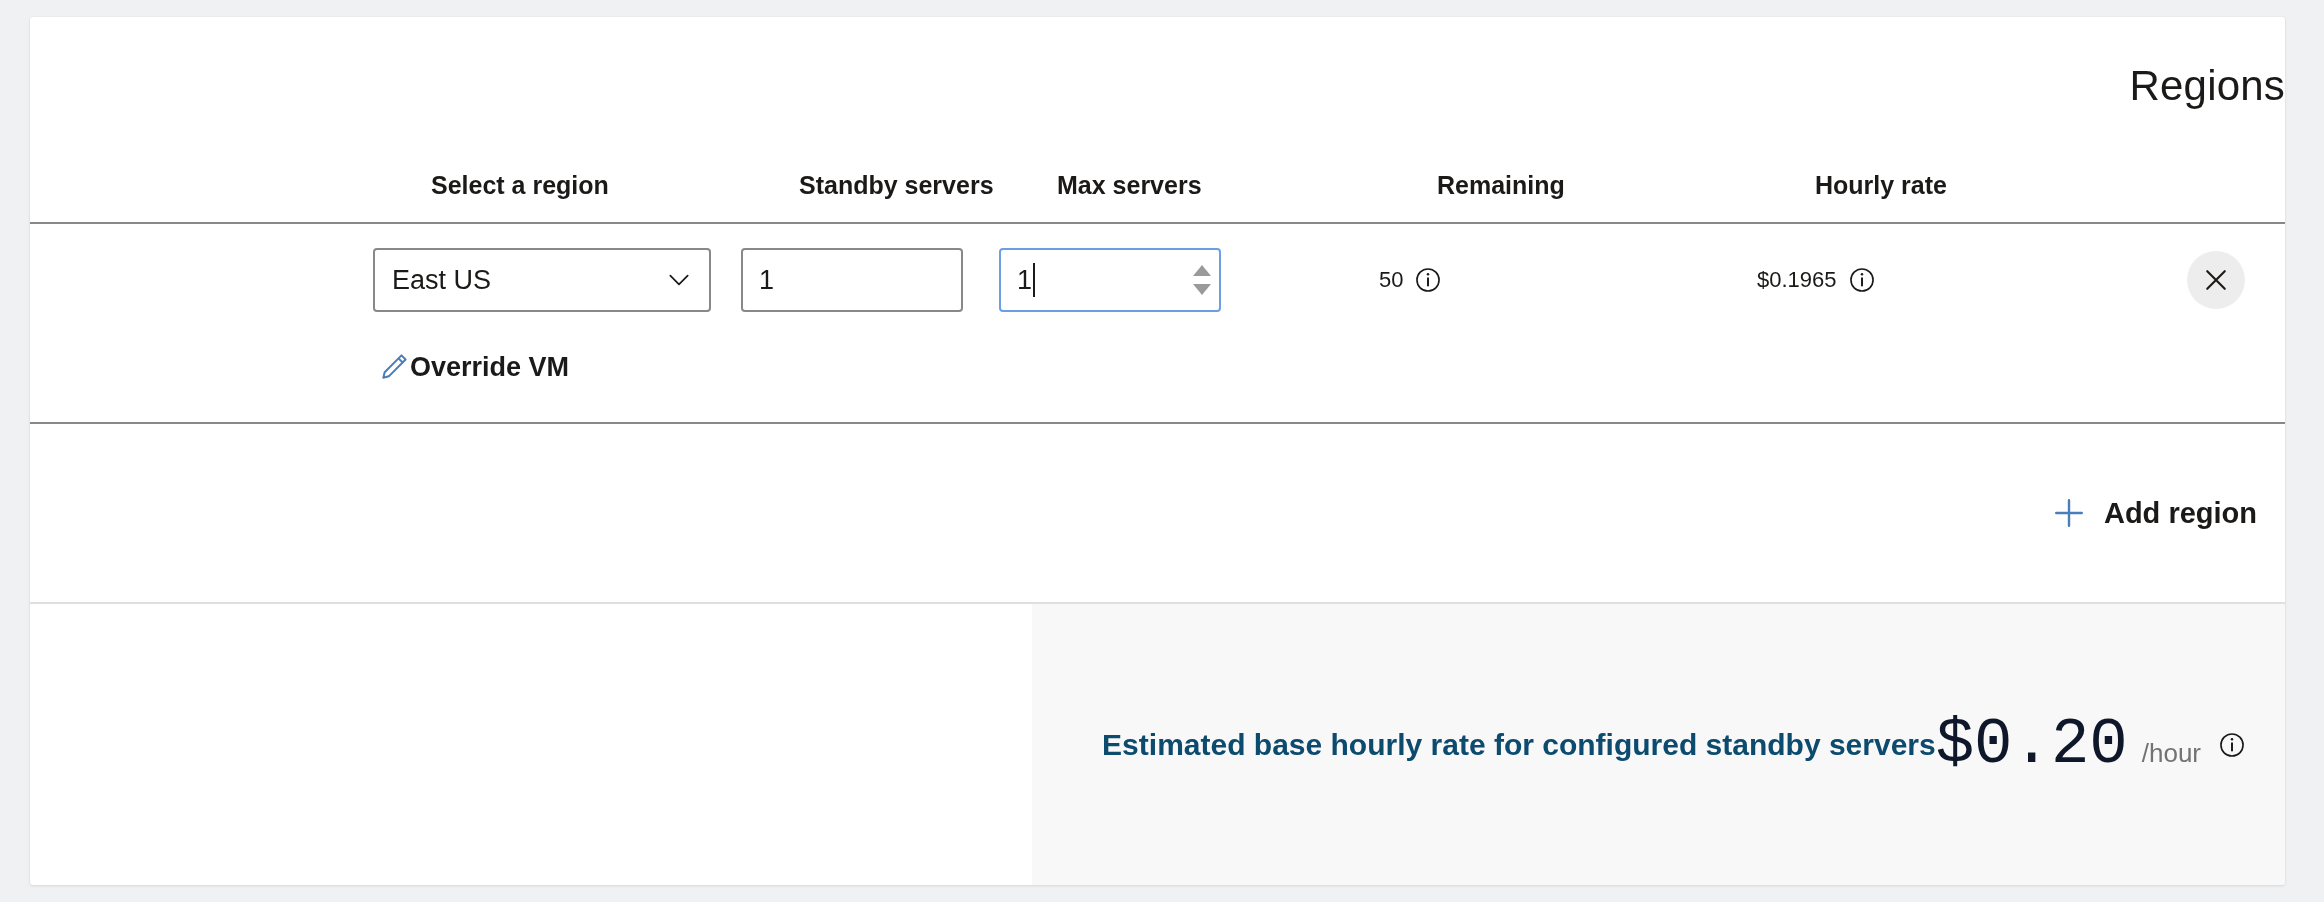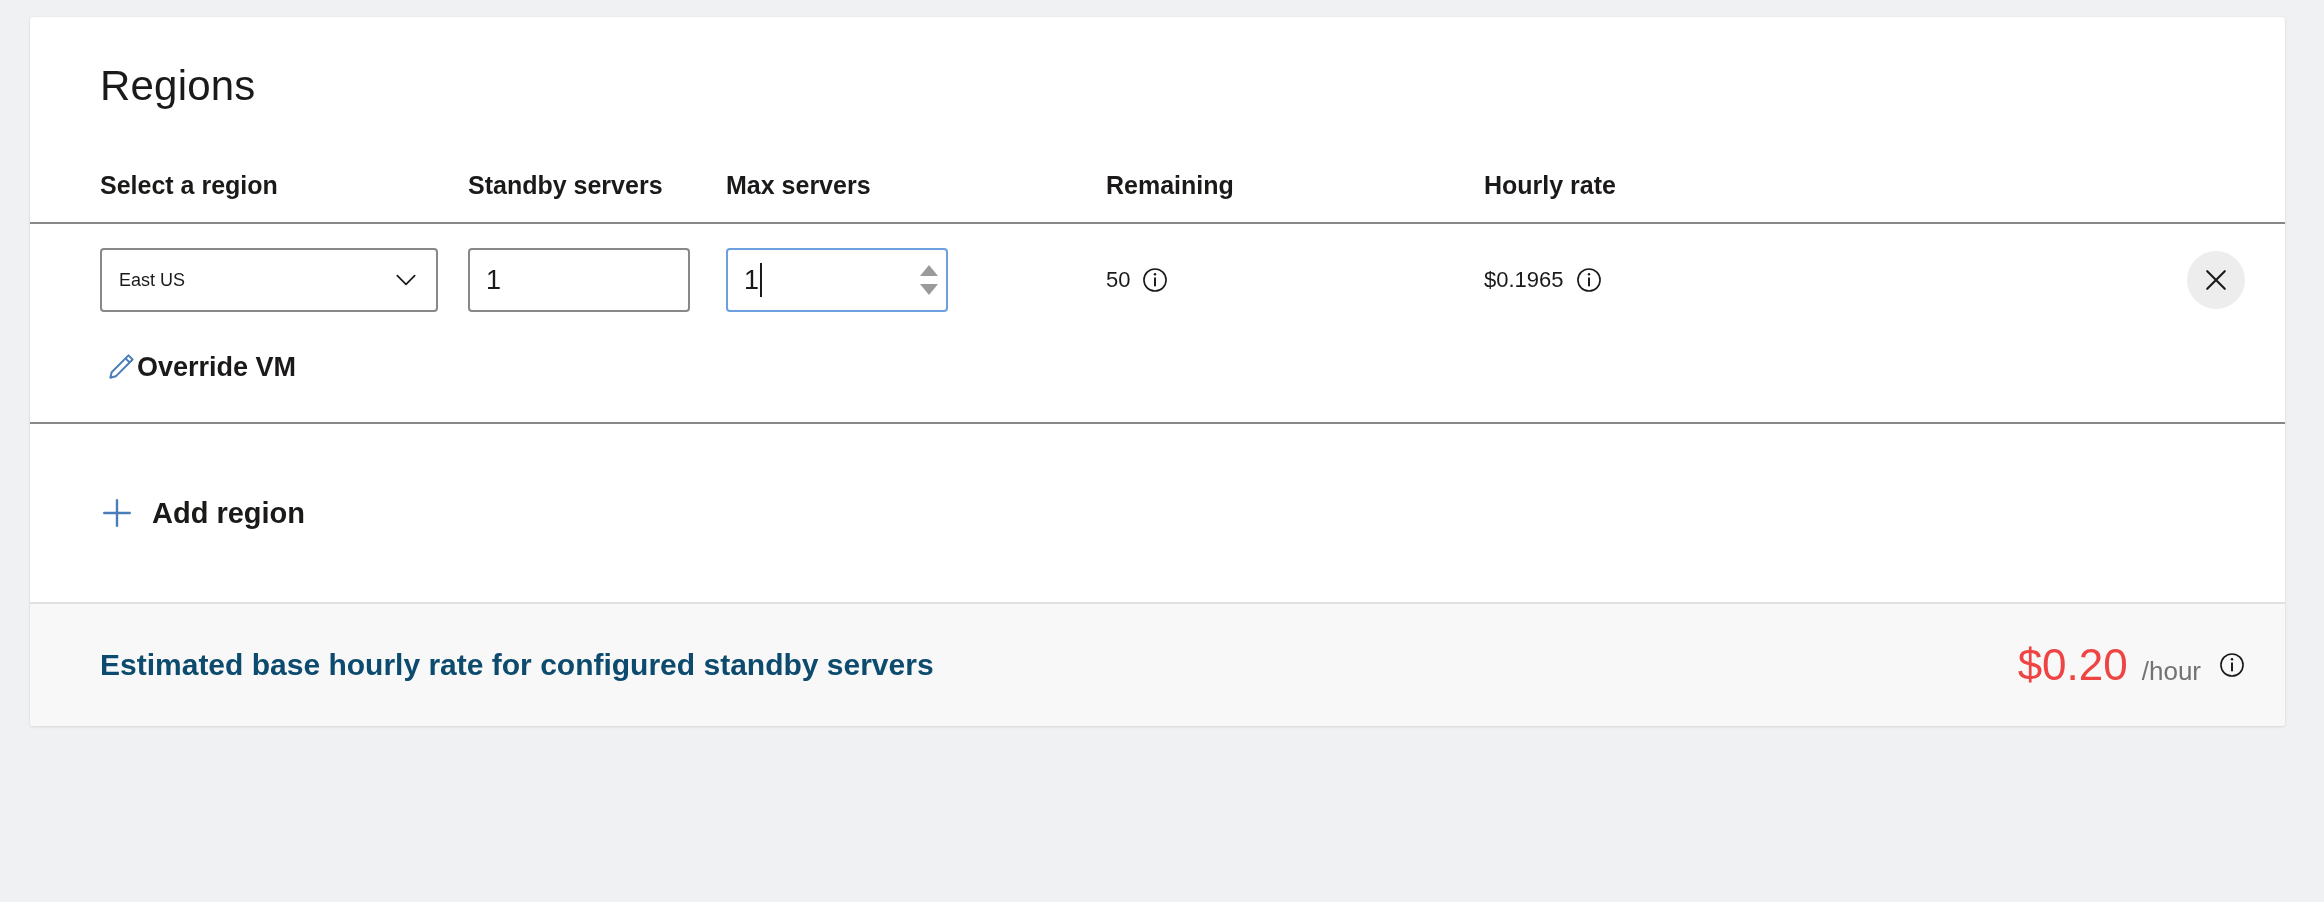--- a/index.html
+++ b/index.html
@@ -14,45 +14,46 @@
     font-family: "Liberation Sans", sans-serif;
     -webkit-font-smoothing: antialiased;
     overflow: hidden;
   }
 
   .card {
     position: absolute;
     left: 30px;
     top: 17px;
     width: 2255px;
-    height: 709px;
+    height: 868px;
     background: #ffffff;
     border-radius: 3px;
     box-shadow: 0 1px 3px rgba(0,0,0,0.10), 0 0 2px rgba(0,0,0,0.06);
     box-sizing: border-box;
     overflow: hidden;
     display: flex;
     flex-direction: column;
+    align-items: flex-end;
   }
 
   
   .card-title {
     font-size: 42px;
     font-weight: 300;
     color: #1b1a19;
     letter-spacing: 0.2px;
     margin: 48px 0 0 70px;
     line-height: 1;
   }
 
   
   .table-head {
     display: flex;
     align-items: flex-end;
-    margin: 49px 10px 0 0;
+    margin: 49px 0 0 0;
     padding: 0 40px 0 70px;
     height: 42px;
     box-sizing: border-box;
   }
   .th {
     font-size: 25px;
     font-weight: bold;
     color: #1b1a19;
     line-height: 1;
     white-space: nowrap;
@@ -95,21 +96,21 @@
     height: 64px;
     box-sizing: border-box;
     border: 2px solid #8a8886;
     border-radius: 4px;
     background: #ffffff;
     display: flex;
     align-items: center;
     cursor: pointer;
   }
   .region-select-value {
-    font-size: 18px;
+    font-size: 27px;
     color: #1b1a19;
     padding-left: 17px;
     line-height: 1;
   }
   .chevron {
     position: absolute;
     right: 17px;
     top: 50%;
     transform: translateY(-50%);
     width: 26px;
@@ -266,24 +267,25 @@
     color: #0c4a6e;
     font-weight: bold;
     line-height: 1;
   }
   .footer-price-wrap {
     display: flex;
     align-items: baseline;
     gap: 14px;
   }
   .footer-price {
-    font-size: 44px;
+    font-size: 64px;
     font-weight: 300;
-    color: #ef4444;
-    line-height: 1;
+    color: #0f172a;
+    line-height: 1;
+    font-family: Liberation Mono, monospace;
   }
   .footer-unit {
     font-size: 26px;
     color: #737373;
     line-height: 1;
   }
   .footer-info {
     align-self: center;
     margin-left: 4px;
   }

